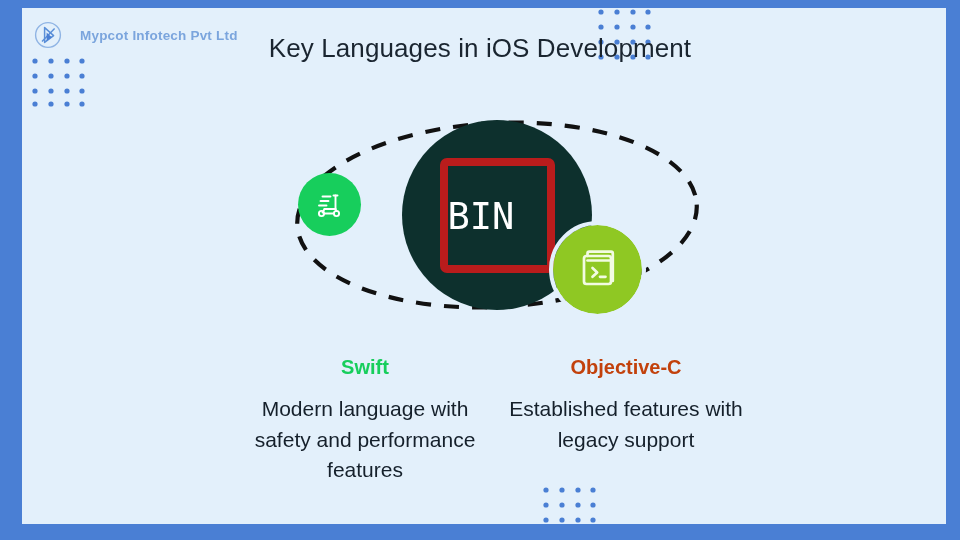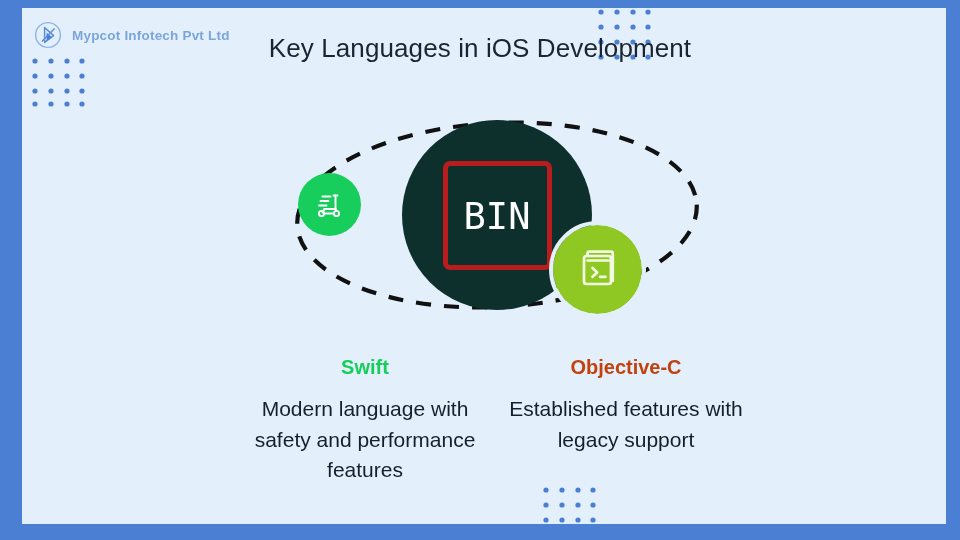--- a/index.html
+++ b/index.html
@@ -33,21 +33,21 @@
     overflow: hidden;
   }
 
   
   #logo {
     position: absolute;
     left: 11px;
     top: 12px;
     display: flex;
     align-items: center;
-    gap: 9px;
+    gap: 17px;
   }
   #logo-mark { display: block; }
   #logo-text {
     font-family: "Liberation Sans", sans-serif;
     font-size: 13.5px;
     font-weight: 600;
     color: #7ba5dd;
     letter-spacing: 0.2px;
     white-space: nowrap;
   }
@@ -91,25 +91,25 @@
   #core-circle {
     left: 380px;
     top: 17px;
     width: 190px;
     height: 190px;
     background: #0d302d;
   }
   #core-box {
     width: 99px;
     height: 99px;
-    border: 5px solid #b91c1c;
+    border: 8px solid #b91c1c;
     border-radius: 7px;
     display: flex;
     align-items: center;
-    justify-content: center;
+    justify-content: flex-start;
   }
   #core-label {
     color: #ffffff;
     font-family: "DejaVu Sans Mono", monospace;
     font-size: 37px;
     font-weight: 400;
     letter-spacing: 0px;
     line-height: 1;
     margin-top: 2px;
   }

